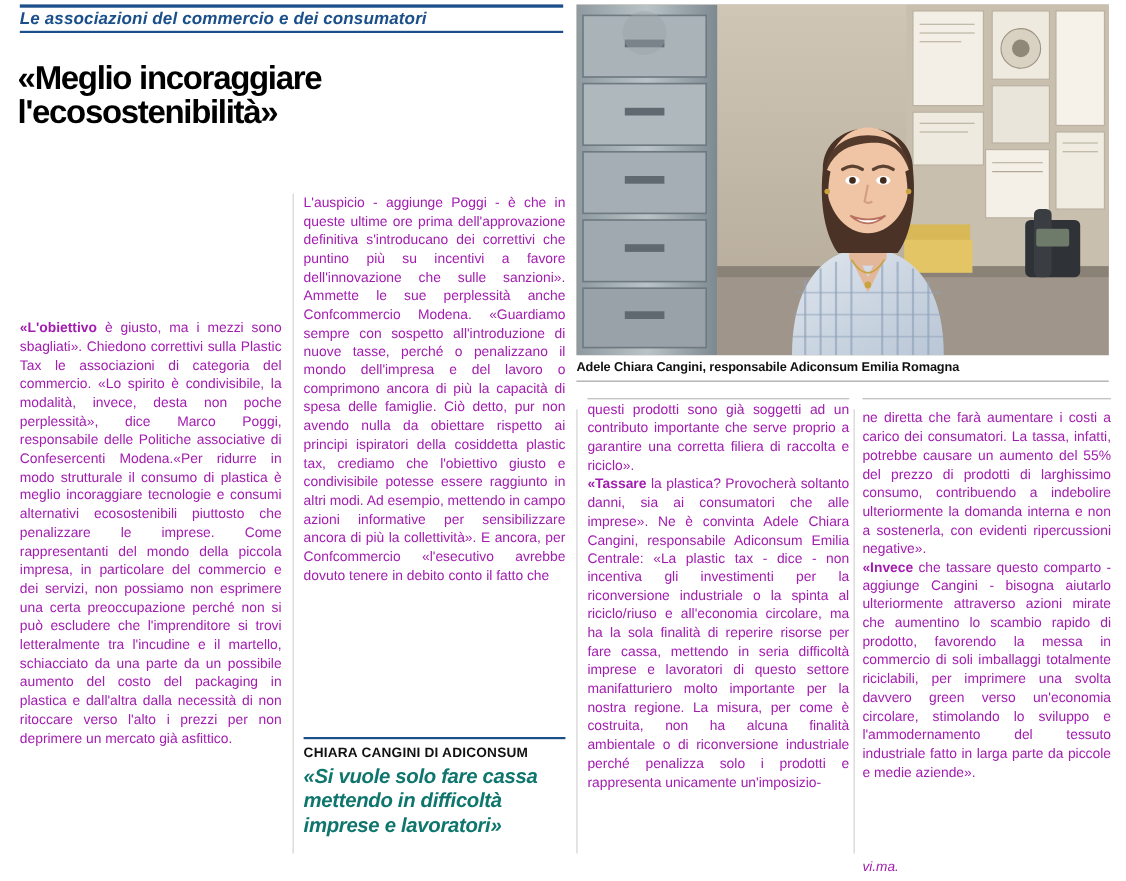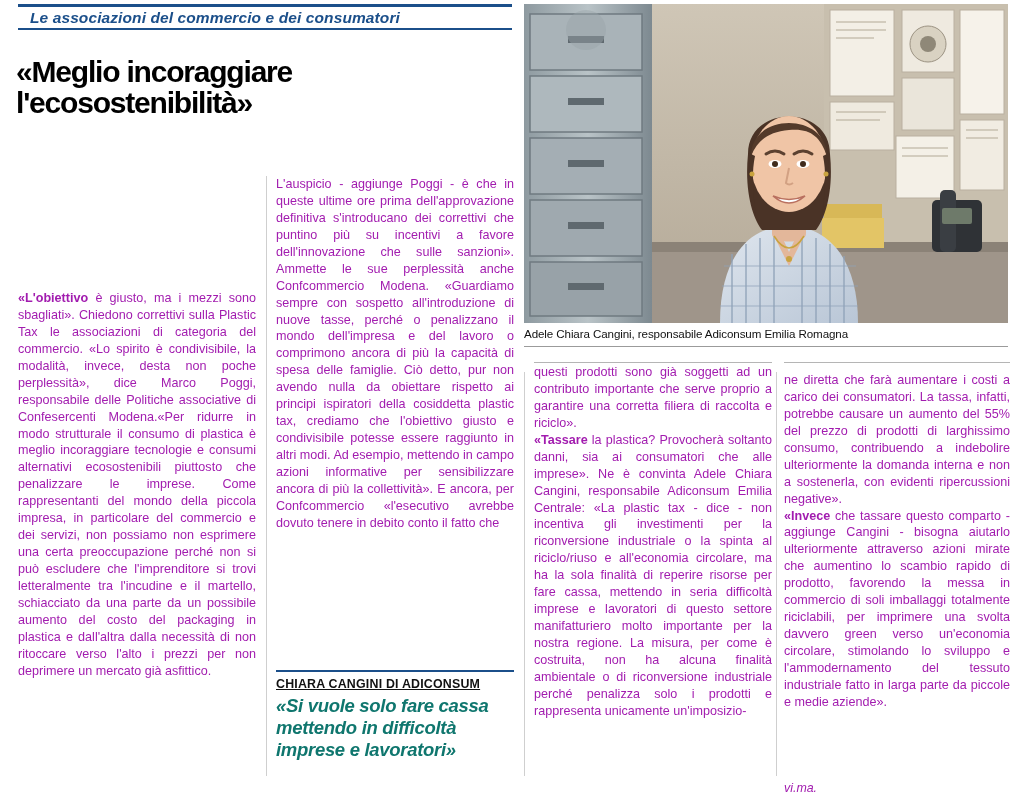--- a/index.html
+++ b/index.html
@@ -41,21 +41,20 @@
   .kicker-text {
     position: absolute;
     left: 0;
     top: 5px;
     font-size: 15.5px;
     font-weight: bold;
     font-style: italic;
     color: #1b4f8a;
     letter-spacing: 0.1px;
     white-space: nowrap;
-    margin-left: 12px;
   }
   .kicker-rule-bottom {
     position: absolute;
     left: 0;
     bottom: 0;
     width: 100%;
     height: 2px;
     background: #1b4f8a;
   }
 
@@ -94,21 +93,21 @@
     overflow: hidden;
     background: #b9b0a4;
   }
   .photo-svg { display: block; width: 484px; height: 319px; }
   .caption {
     position: absolute;
     left: 524px;
     top: 327px;
     width: 484px;
     font-size: 11.6px;
-    font-weight: normal;
+    font-weight: bold;
     color: #111;
     letter-spacing: -0.1px;
   }
   .caption-rule {
     position: absolute;
     left: 524px;
     top: 346px;
     width: 484px;
     height: 1px;
     background: #9b9b9b;
@@ -152,21 +151,20 @@
     height: 2px;
     background: #1b4f8a;
     margin-bottom: 5px;
   }
   .pull-source {
     font-size: 12.4px;
     font-weight: bold;
     color: #111;
     letter-spacing: 0.2px;
     margin-bottom: 4px;
-    text-decoration: underline;
   }
   .pull-quote {
     font-size: 18.5px;
     line-height: 1.18;
     font-weight: bold;
     font-style: italic;
     color: #0f766e;
     letter-spacing: -0.3px;
   }
 

